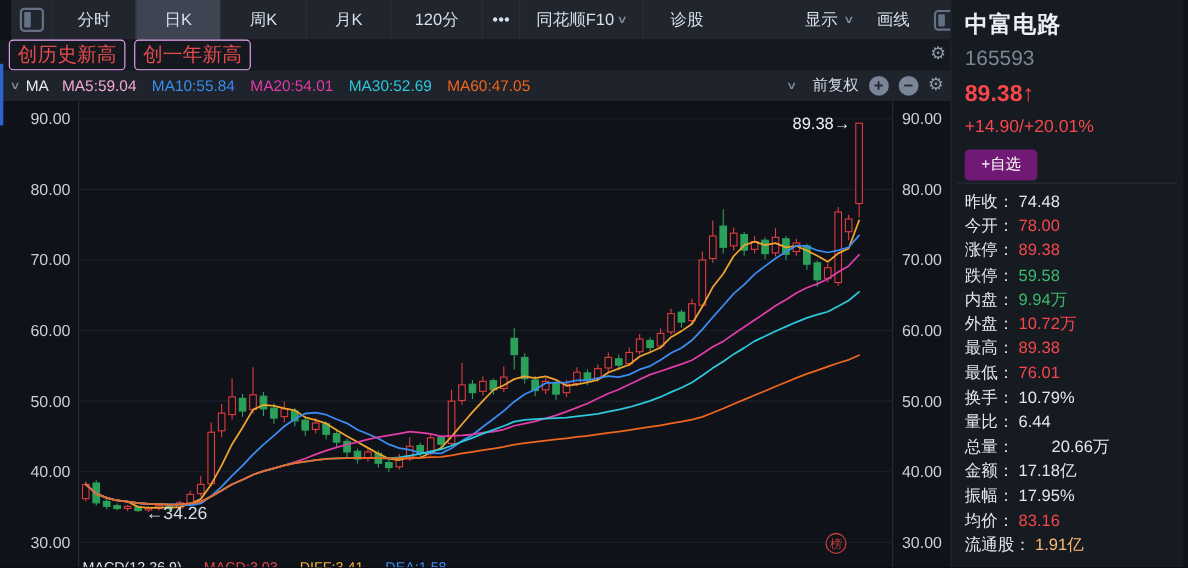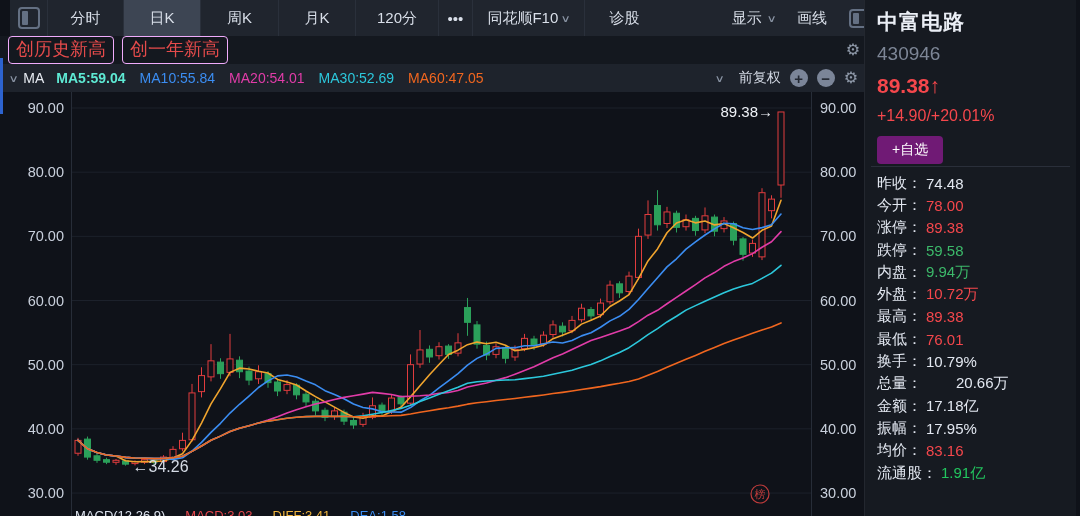--- a/index.html
+++ b/index.html
@@ -118,21 +118,21 @@
           <div class="badge">创历史新高</div>
           <div class="badge">创一年新高</div>
         </div>
       <span class="spacer"></span>
       <span class="gear">⚙</span>
     </div>
 
     <div id="ma-row">
       <span class="caret">∨</span>
       <span id="ma-group">MA</span>
-      <span id="ma-items"><span class="ma-item" style="color: #5eead4; font-weight: bold;">MA5:59.04</span><span class="ma-item" style="color: rgb(59, 141, 242);">MA10:55.84</span><span class="ma-item" style="color: rgb(225, 60, 168);">MA20:54.01</span><span class="ma-item" style="color: rgb(44, 200, 220);">MA30:52.69</span><span class="ma-item" style="color: rgb(240, 102, 31);">MA60:47.05</span></span>
+      <span id="ma-items"><span class="ma-item" style="color: #f9a8d4;">MA5:59.04</span><span class="ma-item" style="color: rgb(59, 141, 242);">MA10:55.84</span><span class="ma-item" style="color: rgb(225, 60, 168);">MA20:54.01</span><span class="ma-item" style="color: rgb(44, 200, 220);">MA30:52.69</span><span class="ma-item" style="color: rgb(240, 102, 31);">MA60:47.05</span></span>
       <div id="ma-right">
         <span class="caret">∨</span>
         <span>前复权</span>
         <span class="circle-btn">+</span>
         <span class="circle-btn">−</span>
         <span class="gear">⚙</span>
       </div>
     </div>
 
     <div id="chart-wrap">
@@ -321,21 +321,21 @@
           <text x="760" y="406" text-anchor="middle" fill="#d4403f" font-size="11" opacity="0.9">榜</text>
         </svg>
     </div>
 
     <div id="bottom-ind"><span style="color: rgb(223, 229, 240);">MACD(12,26,9)</span><span style="color: rgb(229, 72, 77);">MACD:3.03</span><span style="color: rgb(240, 180, 60);">DIFF:3.41</span><span style="color: rgb(59, 141, 242);">DEA:1.58</span></div>
     <div id="left-strip"></div>
   </div>
 
   <div id="sidebar">
     <div id="stock-name">中富电路</div>
-    <div id="stock-code">430946</div>
+    <div id="stock-code">165593</div>
     <div id="stock-price">89.38↑</div>
     <div id="stock-change">+14.90/+20.01%</div>
     <button id="add-btn">+自选</button>
     <div id="sb-divider"></div>
     <div id="stats">
         <div class="stat-row">
           <span class="stat-label">昨收：</span>
           <span class="stat-value" style="color: rgb(226, 231, 240);">74.48</span>
         </div>
         <div class="stat-row">
@@ -364,34 +364,38 @@
         </div>
         <div class="stat-row">
           <span class="stat-label">最低：</span>
           <span class="stat-value" style="color: rgb(245, 71, 76);">76.01</span>
         </div>
         <div class="stat-row">
           <span class="stat-label">换手：</span>
           <span class="stat-value" style="color: rgb(226, 231, 240);">10.79%</span>
         </div>
         <div class="stat-row">
+          <span class="stat-label">量比：</span>
+          <span class="stat-value" style="color: rgb(226, 231, 240);">6.44</span>
+        </div>
+        <div class="stat-row">
           <span class="stat-label">总量：</span>
           <span class="stat-value" style="color: rgb(226, 231, 240); margin-left: 34px;">20.66万</span>
         </div>
         <div class="stat-row">
           <span class="stat-label">金额：</span>
           <span class="stat-value" style="color: rgb(226, 231, 240);">17.18亿</span>
         </div>
         <div class="stat-row">
           <span class="stat-label">振幅：</span>
           <span class="stat-value" style="color: rgb(226, 231, 240);">17.95%</span>
         </div>
         <div class="stat-row">
           <span class="stat-label">均价：</span>
           <span class="stat-value" style="color: rgb(245, 71, 76);">83.16</span>
         </div>
         <div class="stat-row">
           <span class="stat-label">流通股：</span>
-          <span class="stat-value" style="color: #22c55e;">1.91亿</span>
+          <span class="stat-value" style="color: #fdba74;">1.91亿</span>
         </div>
       </div>
   </div>
 </div>
 
 </body></html>

